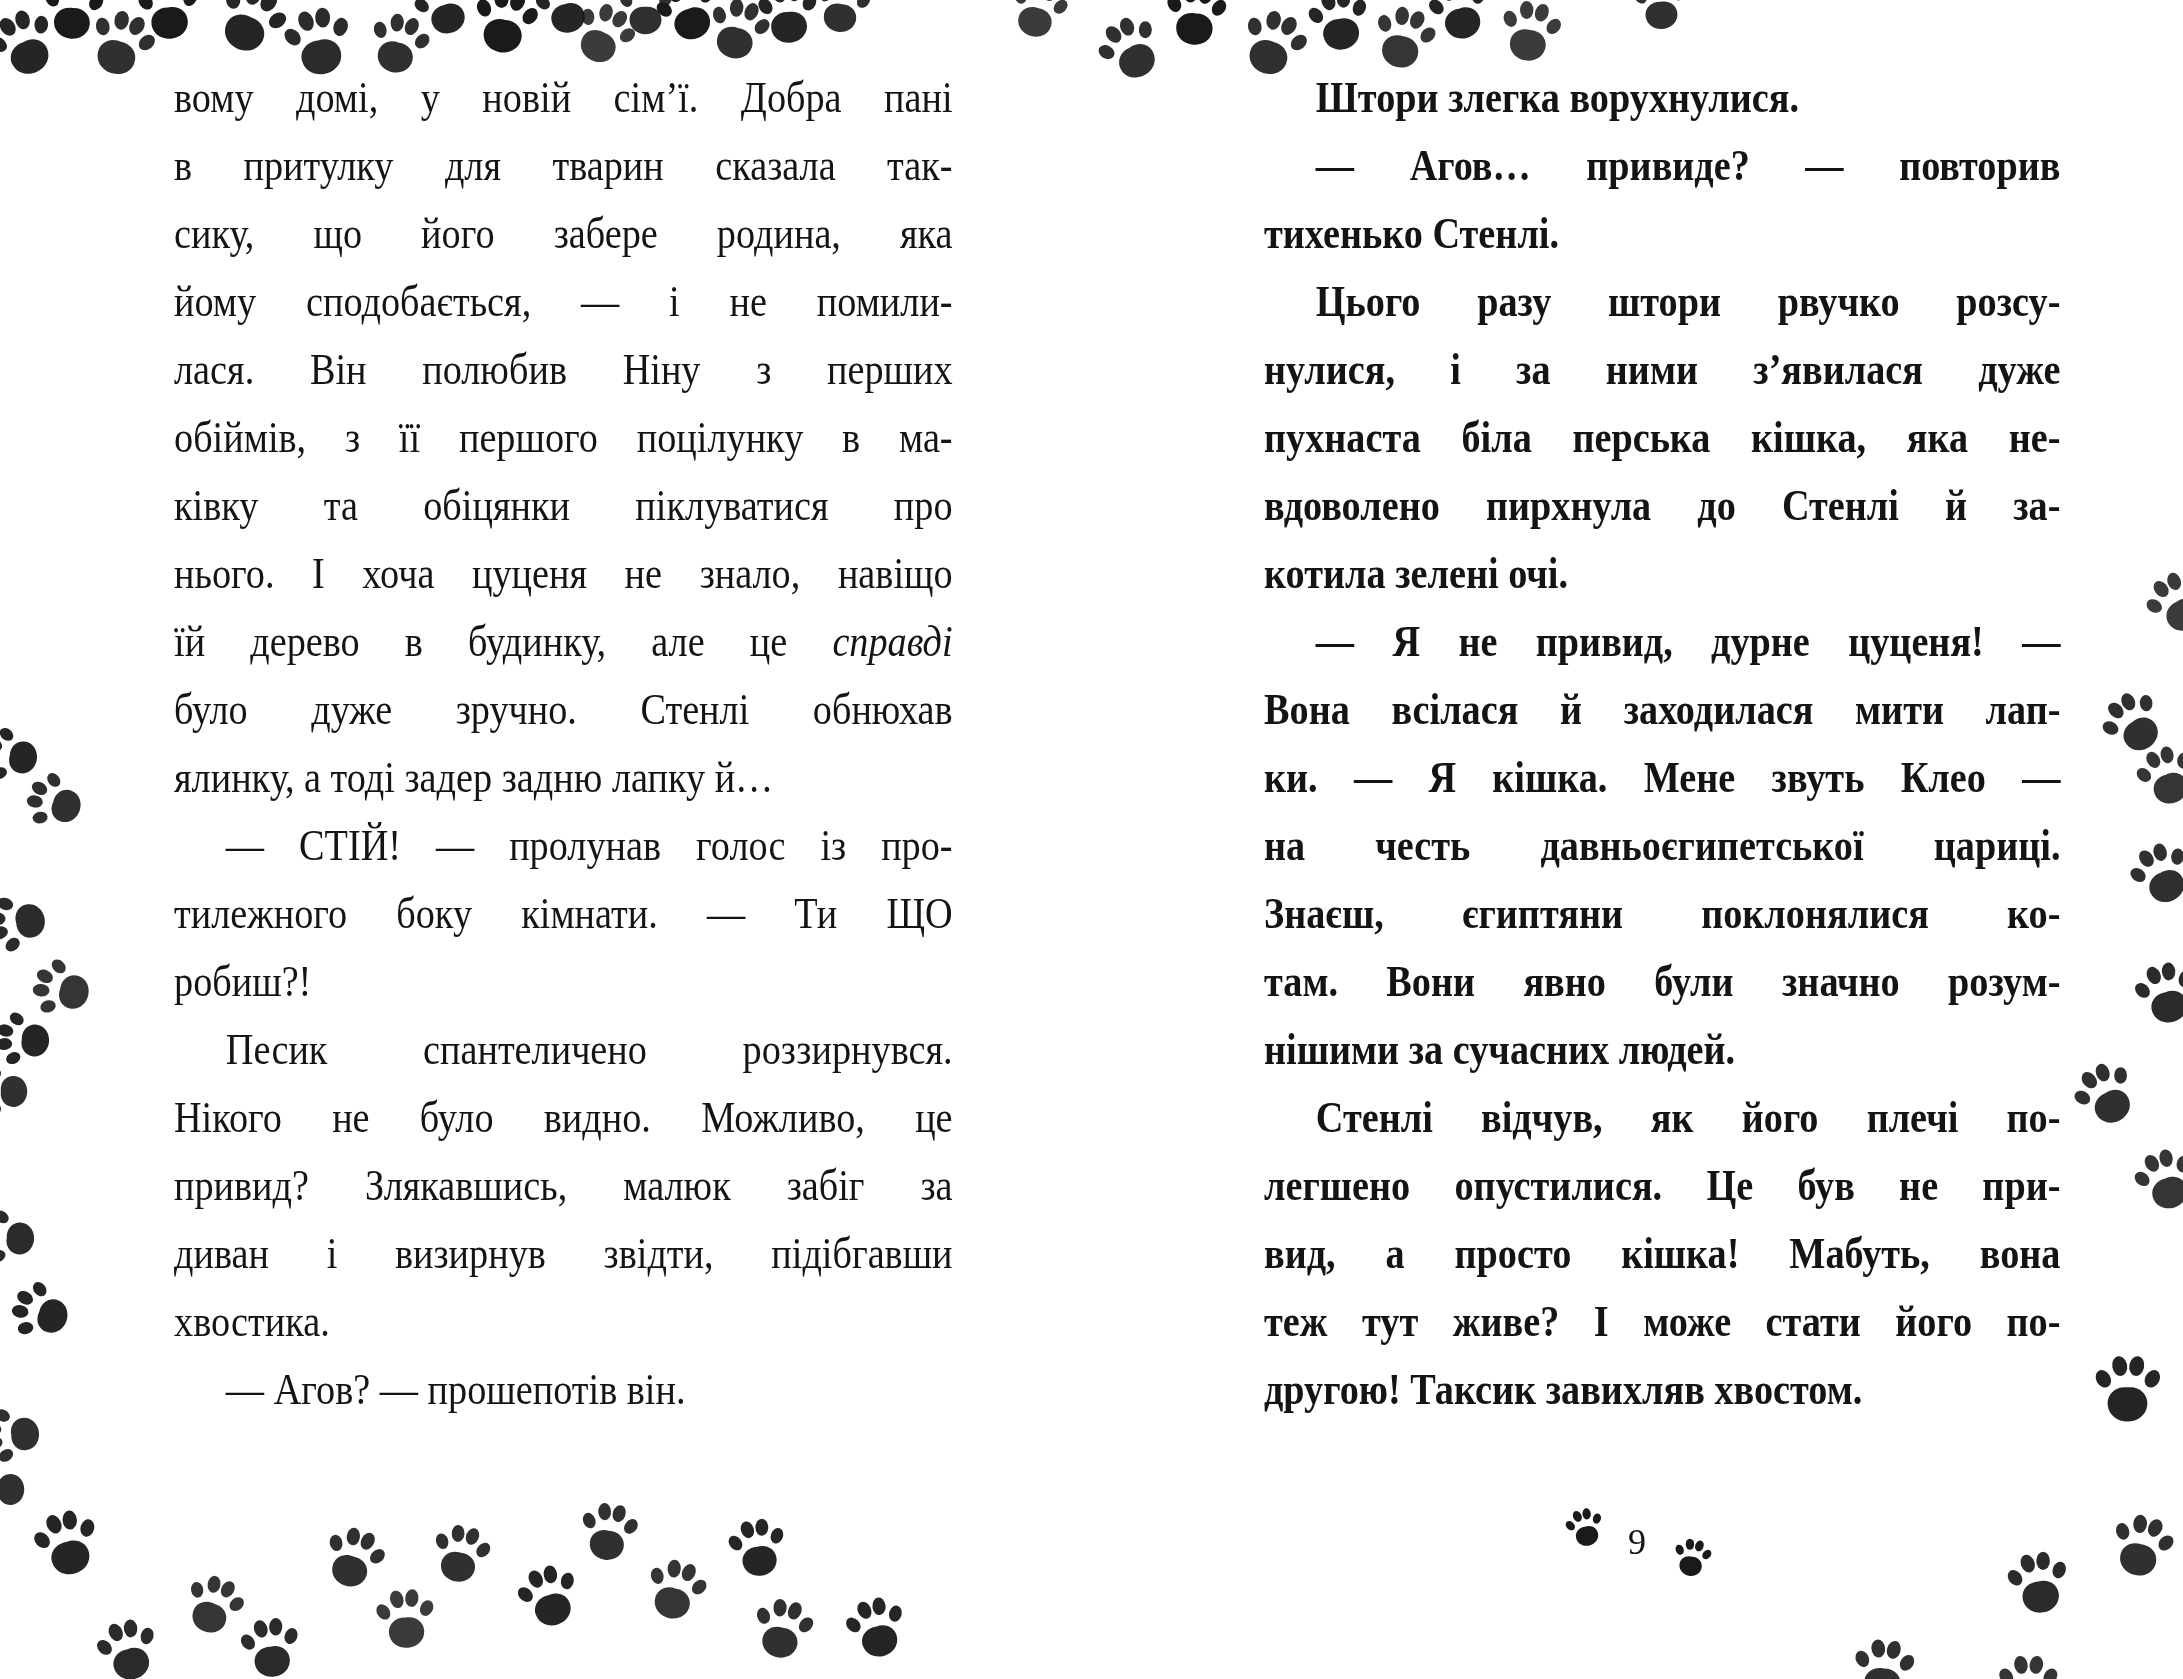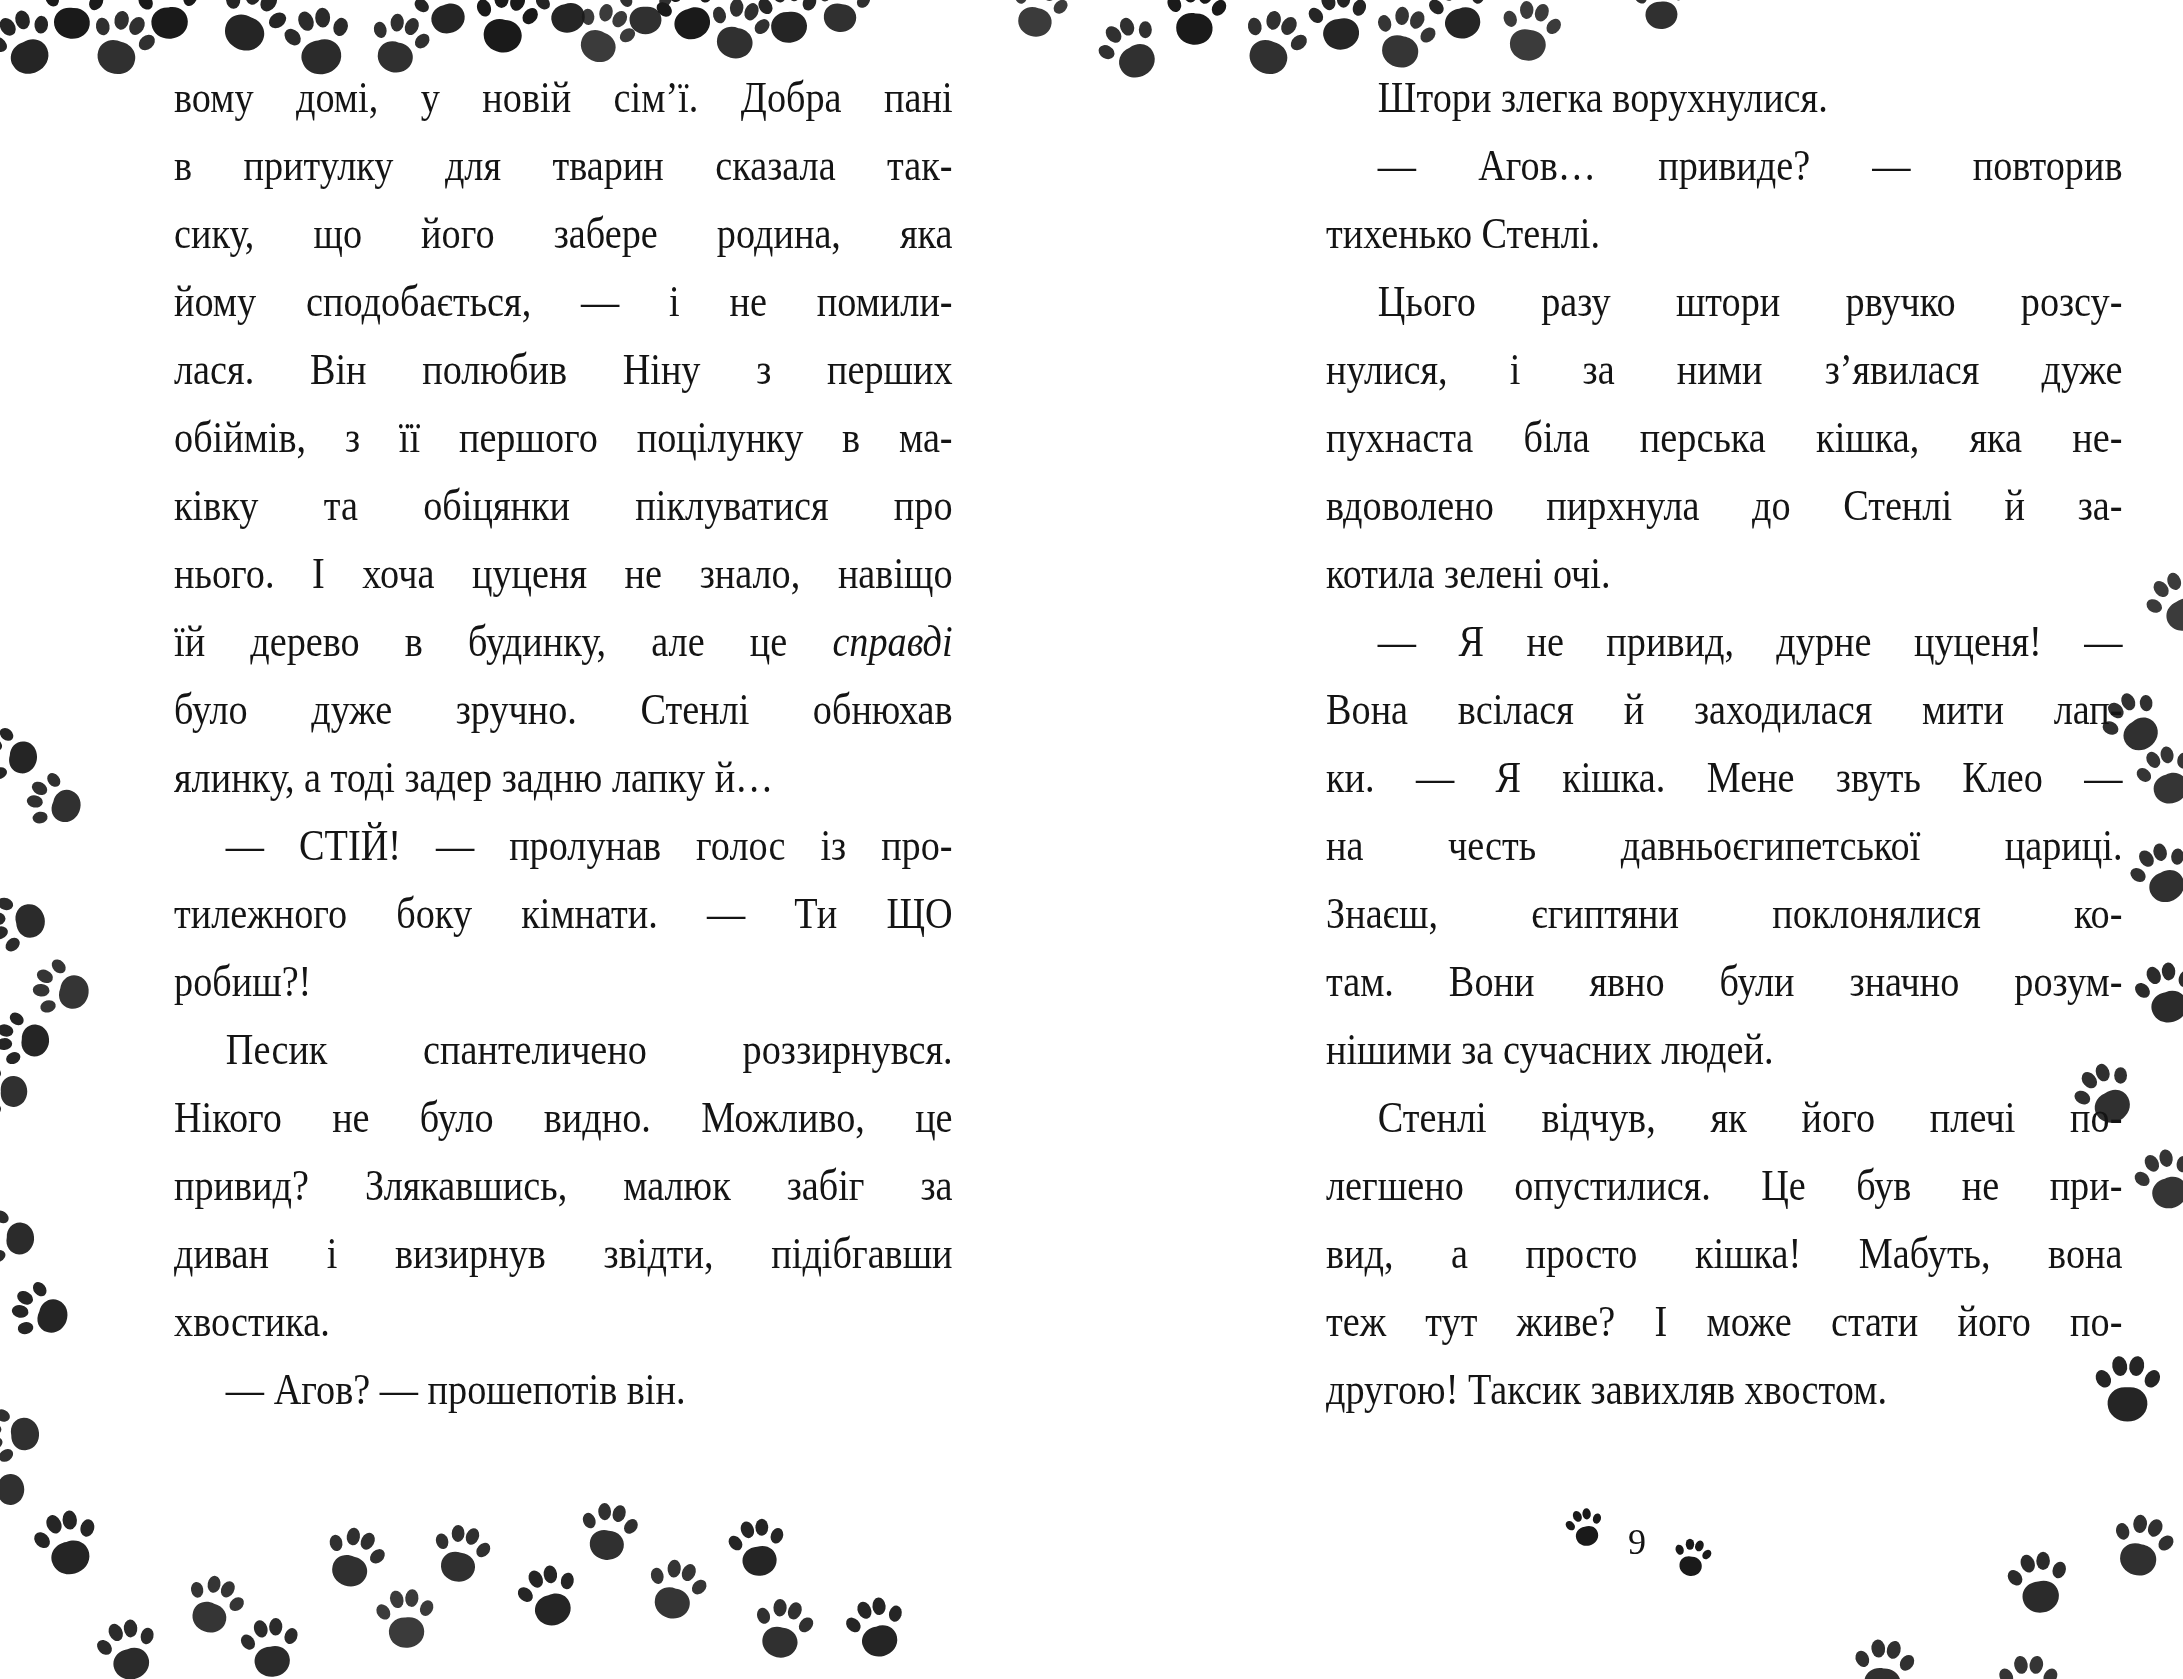--- a/index.html
+++ b/index.html
@@ -12,21 +12,21 @@
     font-family: "Liberation Serif", "DejaVu Serif", serif;
     color: var(--text-color, #141414);
   }
   .paw {
     position: absolute;
     fill: var(--paw-color, #1a1a1a);
     pointer-events: none;
   }
   .column { position: absolute; top: 63px; }
   #left-column  { left: 174px;  width: 778px; }
-  #right-column { left: 1326px; width: 796px; }
+  #right-column { left: 1264px; width: 796px; font-weight: bold; }
   .column-inner { transform: scaleX(0.85); transform-origin: 0 0; }
   #left-column  .column-inner { width: 916px; }
   #right-column .column-inner { width: 937px; }
   .paragraph { margin: 0; }
   .line {
     font-size: 45px;
     line-height: 68px;
     height: 68px;
     text-align: justify;
     text-align-last: justify;

